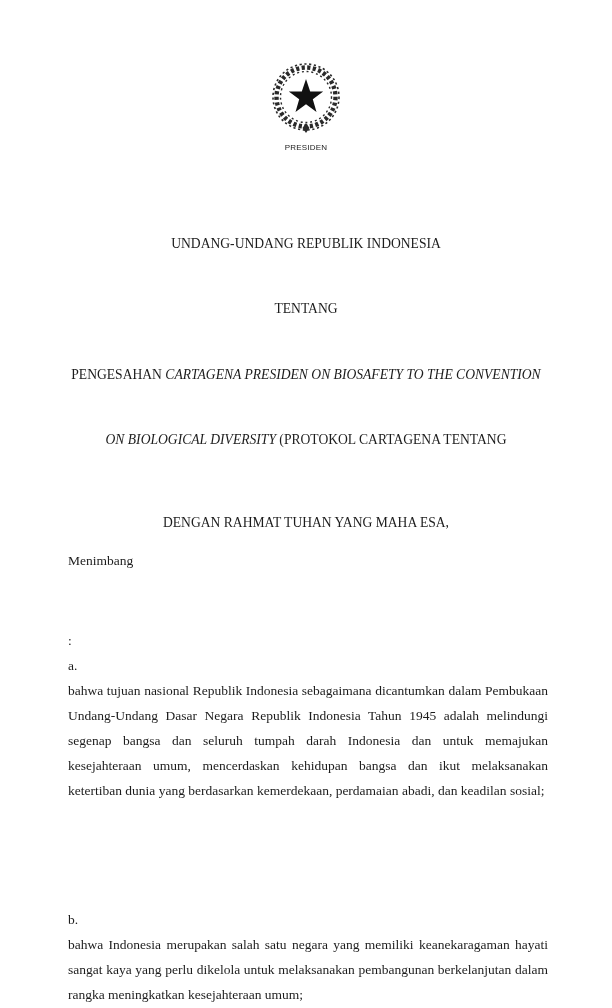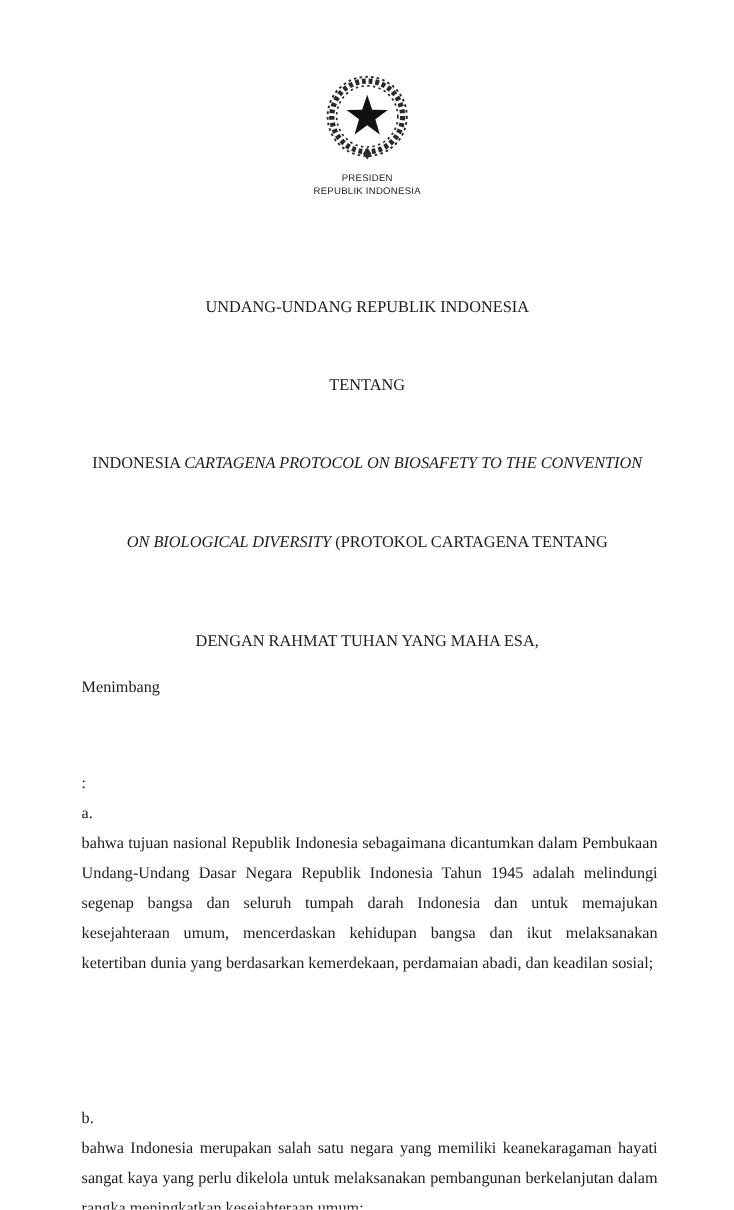--- a/index.html
+++ b/index.html
@@ -64,28 +64,27 @@
   <div class="letterhead">
     <svg class="emblem" width="80" height="74" viewBox="0 0 80 74" aria-hidden="true">
       <circle cx="40" cy="35" r="33" fill="none" stroke="#2a2a2a" stroke-width="1.6" stroke-dasharray="2.2,2.6"></circle>
       <circle cx="40" cy="35" r="29.5" fill="none" stroke="#2a2a2a" stroke-width="4.4" stroke-dasharray="3.2,2.4"></circle>
       <circle cx="40" cy="35" r="25.5" fill="none" stroke="#2a2a2a" stroke-width="1.4" stroke-dasharray="2,2.8"></circle>
       <polygon points="40,17 44.2,29.4 57.2,29.6 46.8,37.3 50.5,50 40,42.3 29.5,50 33.2,37.3 22.8,29.6 35.8,29.4" fill="#111"></polygon>
       <polygon points="40,61 43.5,66 40,71 36.5,66" fill="#2a2a2a"></polygon>
     </svg>
     <div class="letterhead-text">
       <div>PRESIDEN</div>
-      <div>REPUBLIK INDONESIA</div>
     </div>
   </div>
 
   <div class="title-block">
     <div>UNDANG-UNDANG REPUBLIK INDONESIA</div>
     <div>TENTANG</div>
-    <div><span>INDONESIA </span><span class="italic">CARTAGENA PROTOCOL ON BIOSAFETY TO THE CONVENTION</span></div>
+    <div><span>PENGESAHAN </span><span class="italic">CARTAGENA PRESIDEN ON BIOSAFETY TO THE CONVENTION</span></div>
     <div><span class="italic">ON BIOLOGICAL DIVERSITY</span><span> (PROTOKOL CARTAGENA TENTANG</span></div>
   </div>
 
   <div class="invocation">DENGAN RAHMAT TUHAN YANG MAHA ESA,</div>
 
   <div class="considerations">
 
     <div class="consider-row">
       <div class="c-label">Menimbang</div>
       <div class="c-colon">:</div>

